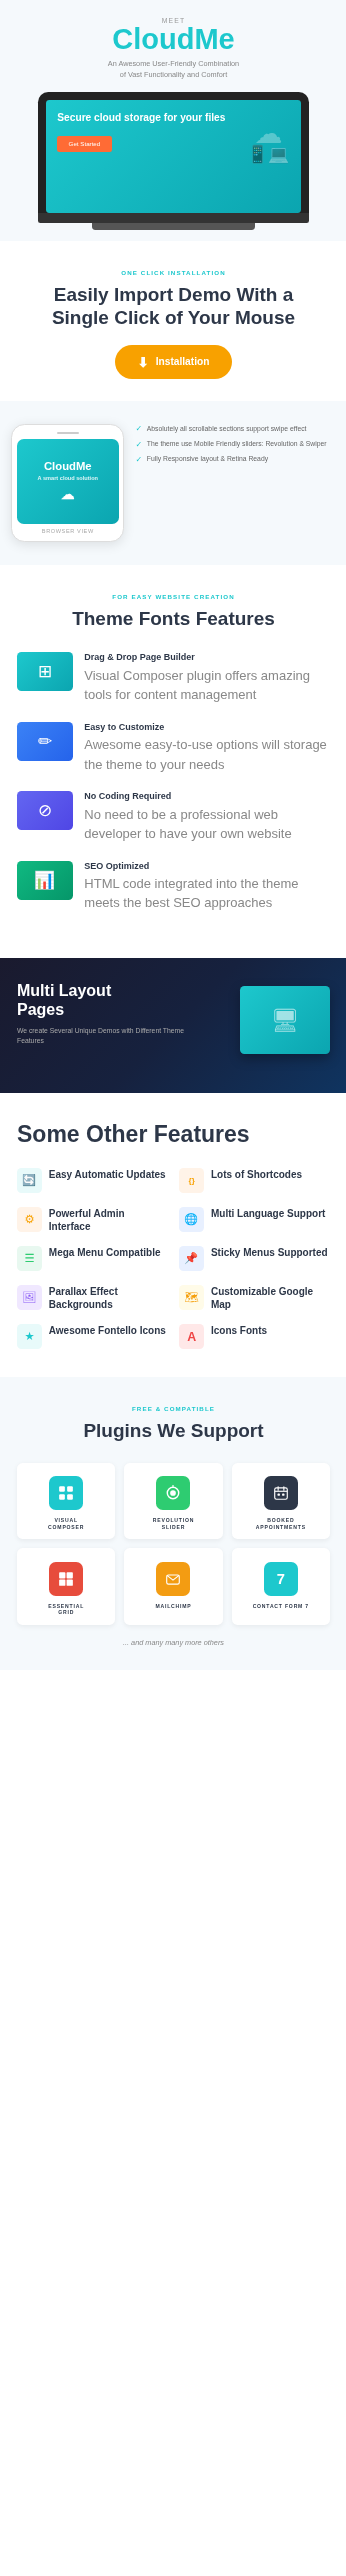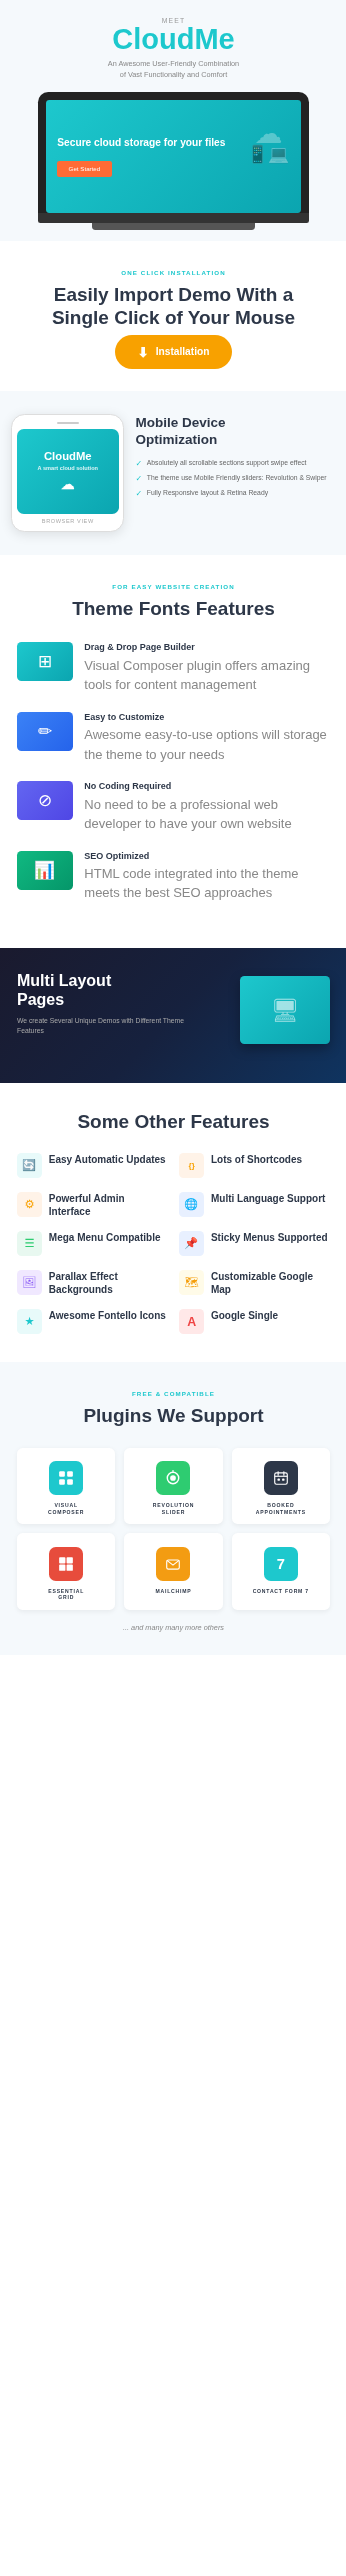--- a/index.html
+++ b/index.html
@@ -47,21 +47,21 @@
       background: #222;
       border-radius: 10.2px 10.2px 0 0;
       padding: 8px 8px 0;
       position: relative;
     }
     .laptop-screen {
       background: linear-gradient(135deg, #1dc8cd 0%, #0ba5b0 100%);
       border-radius: 3.4px;
       height: 113px;
       display: flex;
-      align-items: center;
+      align-items: flex-start;
       justify-content: center;
       overflow: hidden;
       position: relative;
     }
     .laptop-screen-content {
       color: #fff;
       text-align: left;
       padding: 11.3px;
       width: 100%;
     }
@@ -112,21 +112,21 @@
       letter-spacing: 1.1px;
       text-transform: uppercase;
       margin-bottom: 8px;
       font-weight: 700;
     }
     .install-title {
       font-size: 19px;
       font-weight: 900;
       color: #2d3748;
       line-height: 1.2;
-      margin-bottom: 5px;
+      margin-bottom: 15px;
     }
     .install-btn {
       background: #f8a100;
       color: #fff;
       border: none;
       padding: 9px 22.6px;
       border-radius: 28px;
       font-size: 10.2px;
       font-weight: 700;
       display: inline-flex;
@@ -319,24 +319,23 @@
       font-size: 22.6px;
       color: rgba(255,255,255,0.6);
     }
 
     
     .other-features-section {
       padding: 28px 17px;
       background: #fff;
     }
     .other-features-section h2 {
-      font-size: 19px;
+      font-size: 23px;
       font-weight: 900;
       color: #2d3748;
-      text-align: center;
       margin-bottom: 20.3px;
     }
     .features-grid {
       display: grid;
       grid-template-columns: 1fr 1fr;
       gap: 13.5px 11.3px;
     }
     .feat-item {
       display: flex;
       align-items: flex-start;
@@ -477,24 +476,20 @@
           <div style="font-size:11.3px; font-weight:900; margin-bottom:2.3px;">CloudMe</div>
           <div style="font-size:5.6px; opacity:0.85;">A smart cloud solution</div>
           <div style="font-size:13.5px; margin-top:5.6px;">☁</div>
         </div>
       </div>
       <div class="phone-label">BROWSER VIEW</div>
     </div>
   </div>
 
   <div class="mobile-content">
-    <h2>
-      <span>Mobile Device</span><br>
-      <span>Optimization</span>
-    </h2>
     <div class="mobile-feature">
       <span class="check-icon">✓</span>
       <p>Absolutely all scrollable sections support swipe effect</p>
     </div>
     <div class="mobile-feature">
       <span class="check-icon">✓</span>
       <p>The theme use Mobile Friendly sliders: Revolution &amp; Swiper</p>
     </div>
     <div class="mobile-feature">
       <span class="check-icon">✓</span>
@@ -626,21 +621,21 @@
     <div class="feat-item">
       <div class="feat-icon-wrap feat-icon-teal">★</div>
       <div>
           <h4>Awesome Fontello Icons</h4>
         </div>
     </div>
 
     <div class="feat-item">
       <div class="feat-icon-wrap feat-icon-red" style="font-size:12.4px; font-weight:900;">A</div>
       <div>
-          <h4>Google Single</h4>
+          <h4>Icons Fonts</h4>
         </div>
     </div>
 
   </div>
 </section>
 
 <section class="plugins-section">
   <p class="section-tag">FREE &amp; COMPATIBLE</p>
   <h2>Plugins We Support</h2>
 

